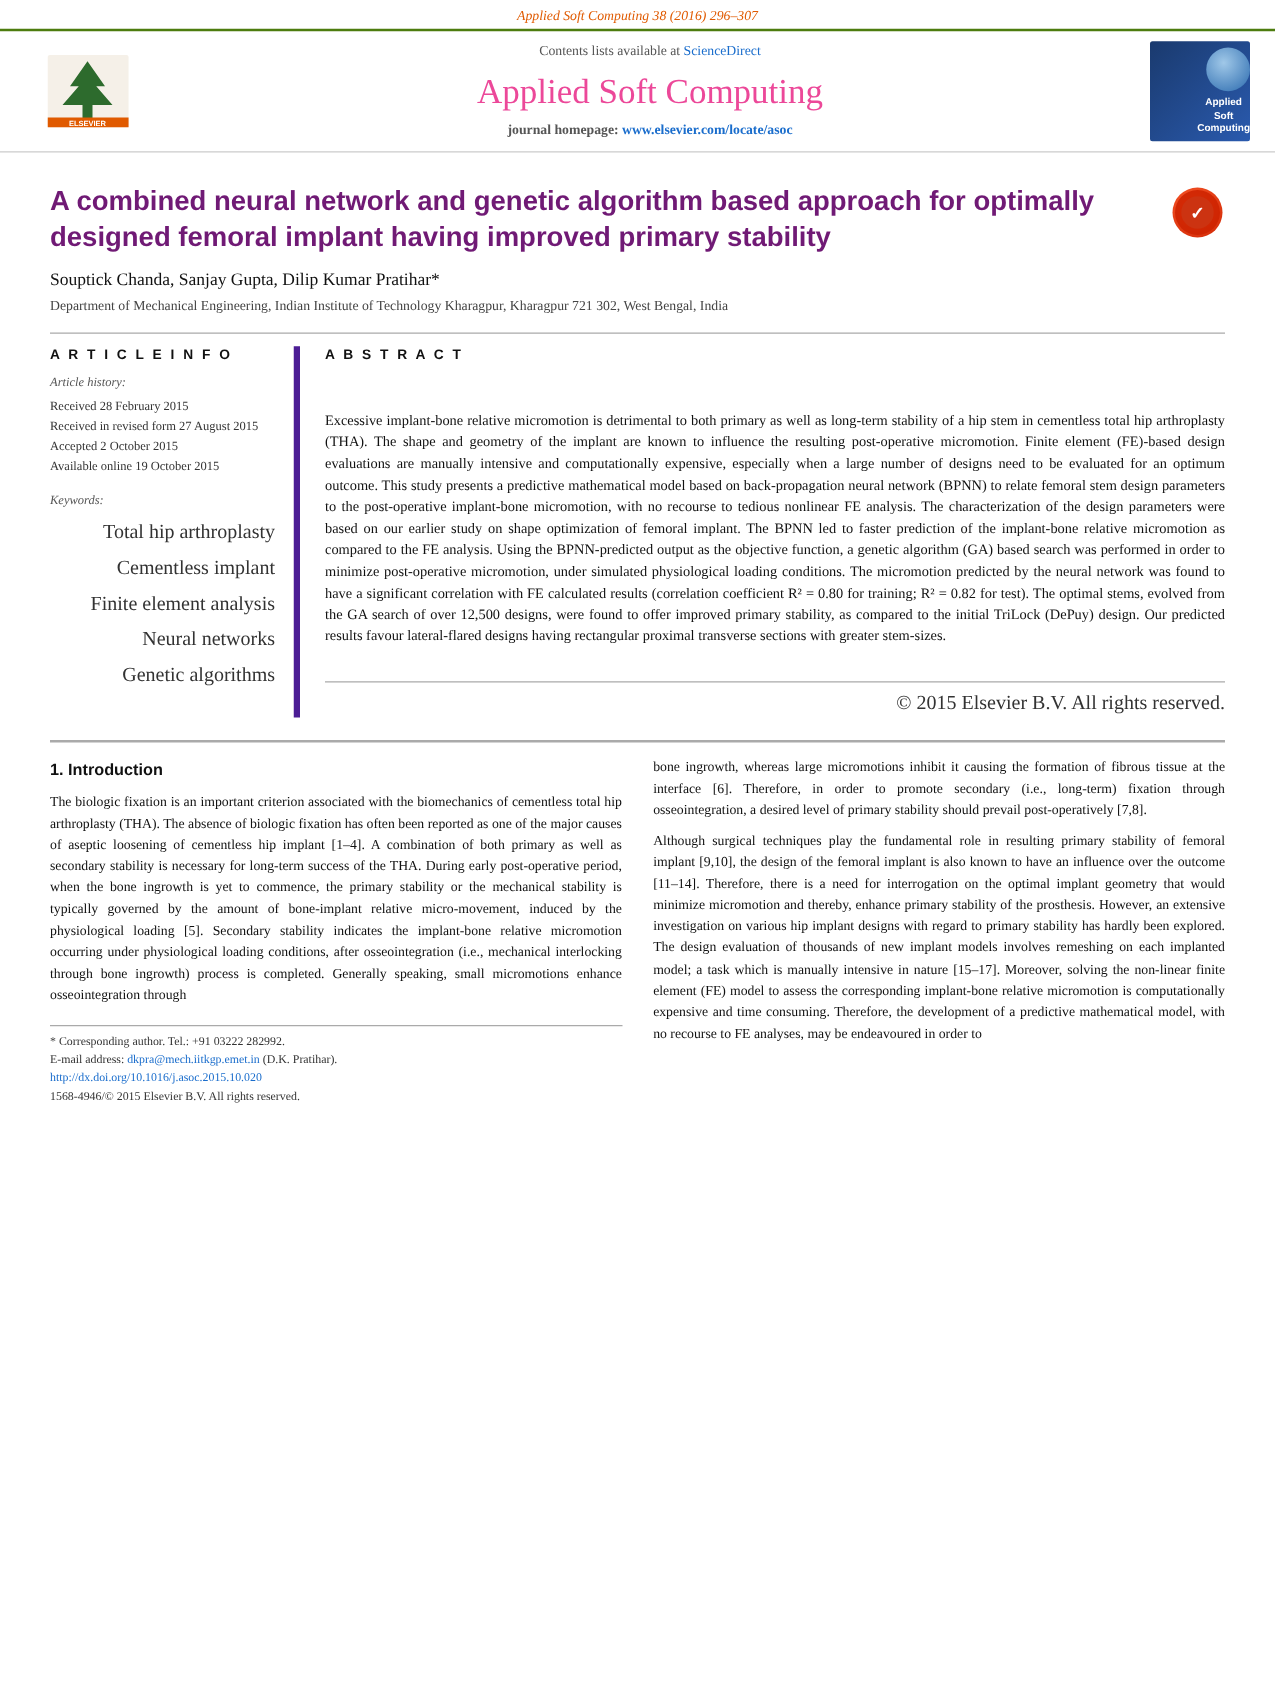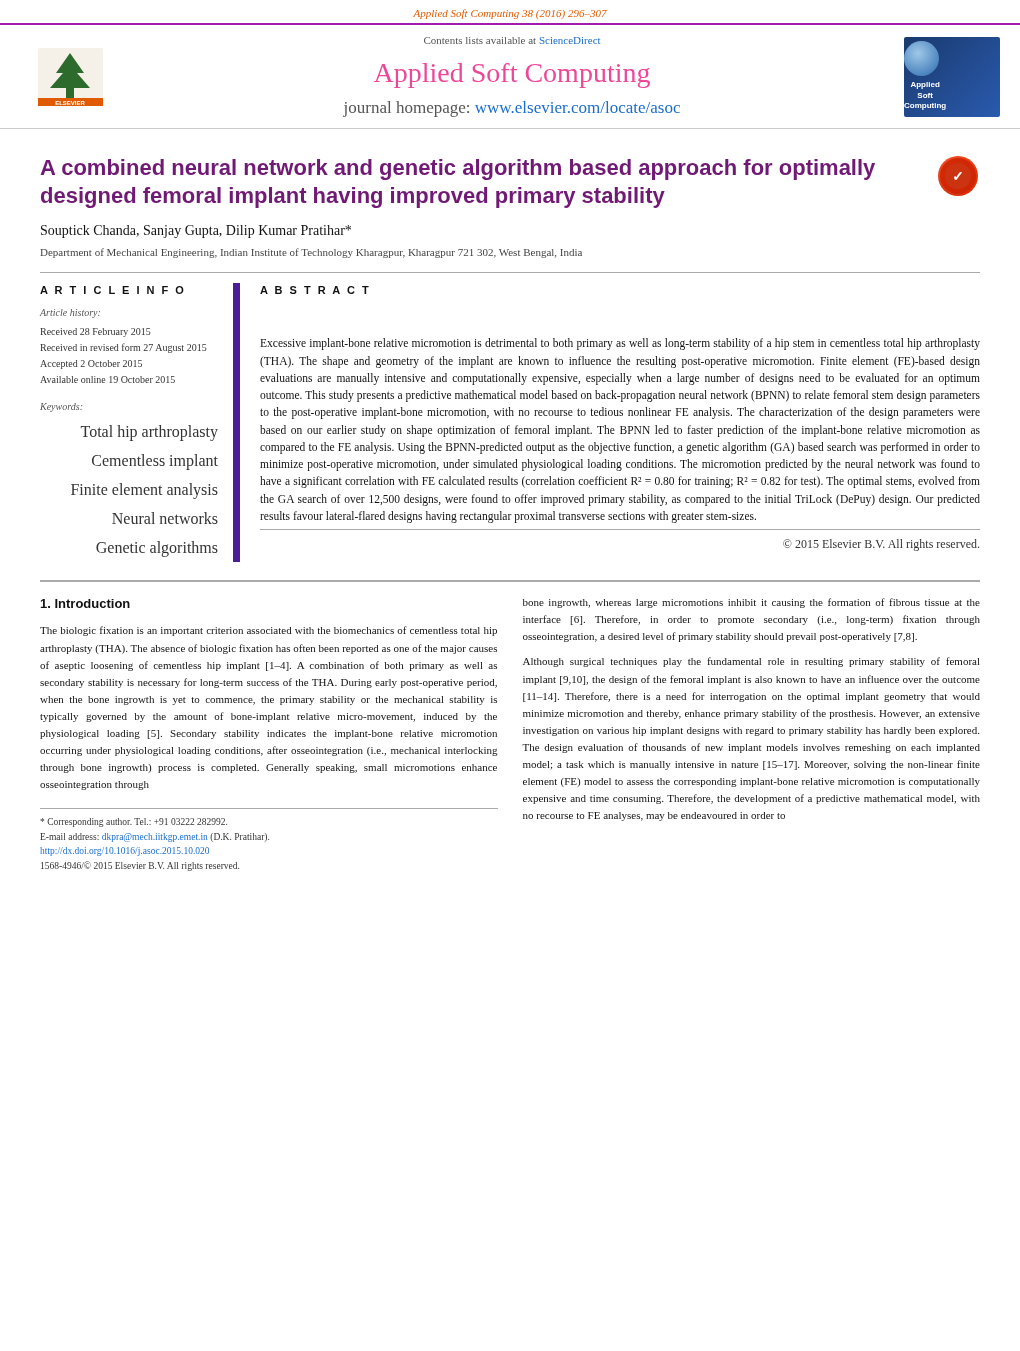--- a/index.html
+++ b/index.html
@@ -19,21 +19,21 @@
       padding: 6px 0 2px 0;
       font-size: 11px;
       color: #e05a00;
       font-style: italic;
     }
 
     .header-section {
       display: flex;
       align-items: center;
       padding: 8px 20px;
-      border-top: 2px solid #a21caf;
+      border-top: 2px solid #4d7c0f;
       border-bottom: 1px solid #ccc;
       gap: 10px;
     }
     .elsevier-logo {
       width: 100px;
       flex-shrink: 0;
       display: flex;
       flex-direction: column;
       align-items: center;
     }
@@ -48,32 +48,33 @@
       margin-bottom: 4px;
     }
     .sciencedirect-text a { color: #1a6dcc; text-decoration: none; }
     .journal-title {
       font-size: 28px;
       font-family: Georgia, serif;
       color: #ec4899;
       margin-bottom: 4px;
     }
     .journal-homepage {
-      font-size: 17px;
+      font-size: 11px;
       color: #555;
+      font-weight: bold;
     }
     .journal-homepage a { color: #1a6dcc; text-decoration: none; }
 
     .journal-logo-box {
-      width: 96px;
+      width: 80px;
       height: 80px;
       background: linear-gradient(135deg, #1a3a6e 0%, #2a5aae 100%);
       display: flex;
       flex-direction: column;
-      align-items: flex-start;
+      align-items: flex-end;
       justify-content: center;
       color: white;
       font-family: Arial, sans-serif;
       font-size: 9px;
       font-weight: bold;
       text-align: center;
       border-radius: 2px;
       flex-shrink: 0;
       position: relative;
       overflow: hidden;
@@ -147,21 +148,21 @@
     .two-column {
       display: flex;
       gap: 20px;
       margin-top: 10px;
       border-top: 1px solid #aaa;
       padding-top: 10px;
     }
     .article-info-col {
       width: 200px;
       flex-shrink: 0;
-      border-right: 7px solid #4c1d95;
+      border-right: 5px solid #4c1d95;
       padding-right: 15px;
     }
     .abstract-col {
       flex: 1;
     }
 
     .col-header {
       font-size: 11px;
       font-family: Arial, sans-serif;
       font-weight: bold;
@@ -201,23 +202,23 @@
     .abstract-text {
       font-size: 11.5px;
       color: #111;
       line-height: 1.5;
       text-align: justify;
       margin-top: 37px;
     }
 
     .copyright {
       text-align: right;
-      font-size: 12px;
+      font-size: 16px;
       color: #333;
-      margin-top: 4px;
+      margin-top: 26px;
       border-top: 1px solid #aaa;
       padding-top: 6px;
     }
 
     
     .body-divider {
       border-top: 2px solid #aaa;
       margin: 18px 0 12px 0;
     }
 

